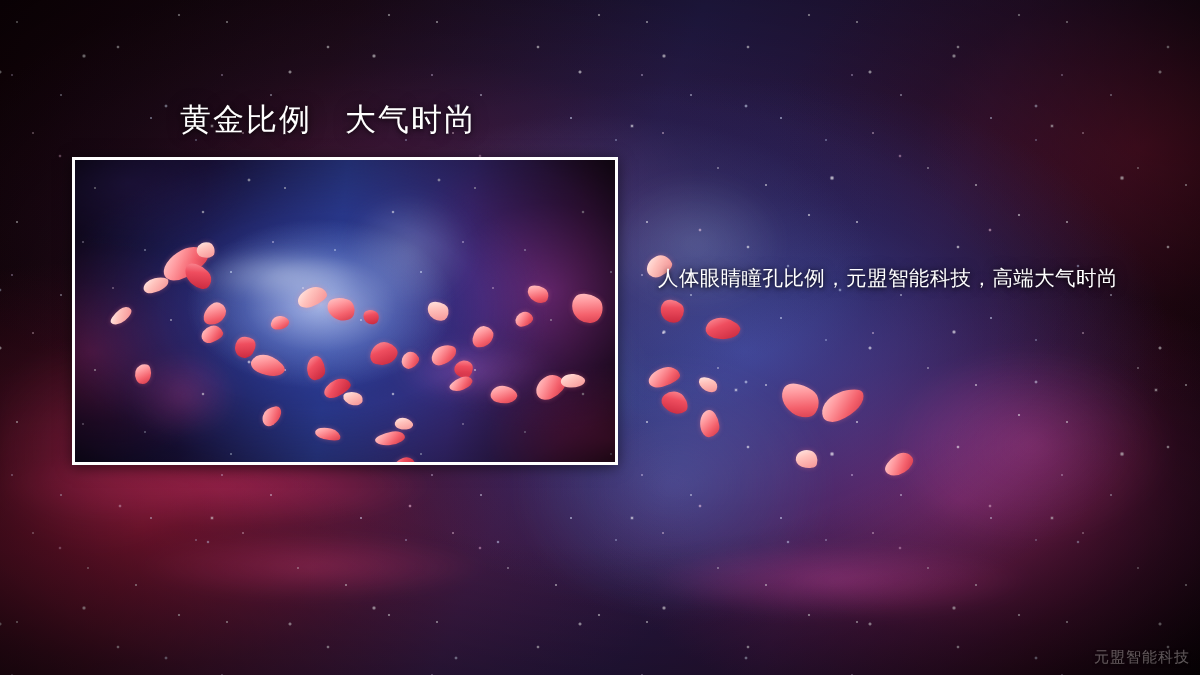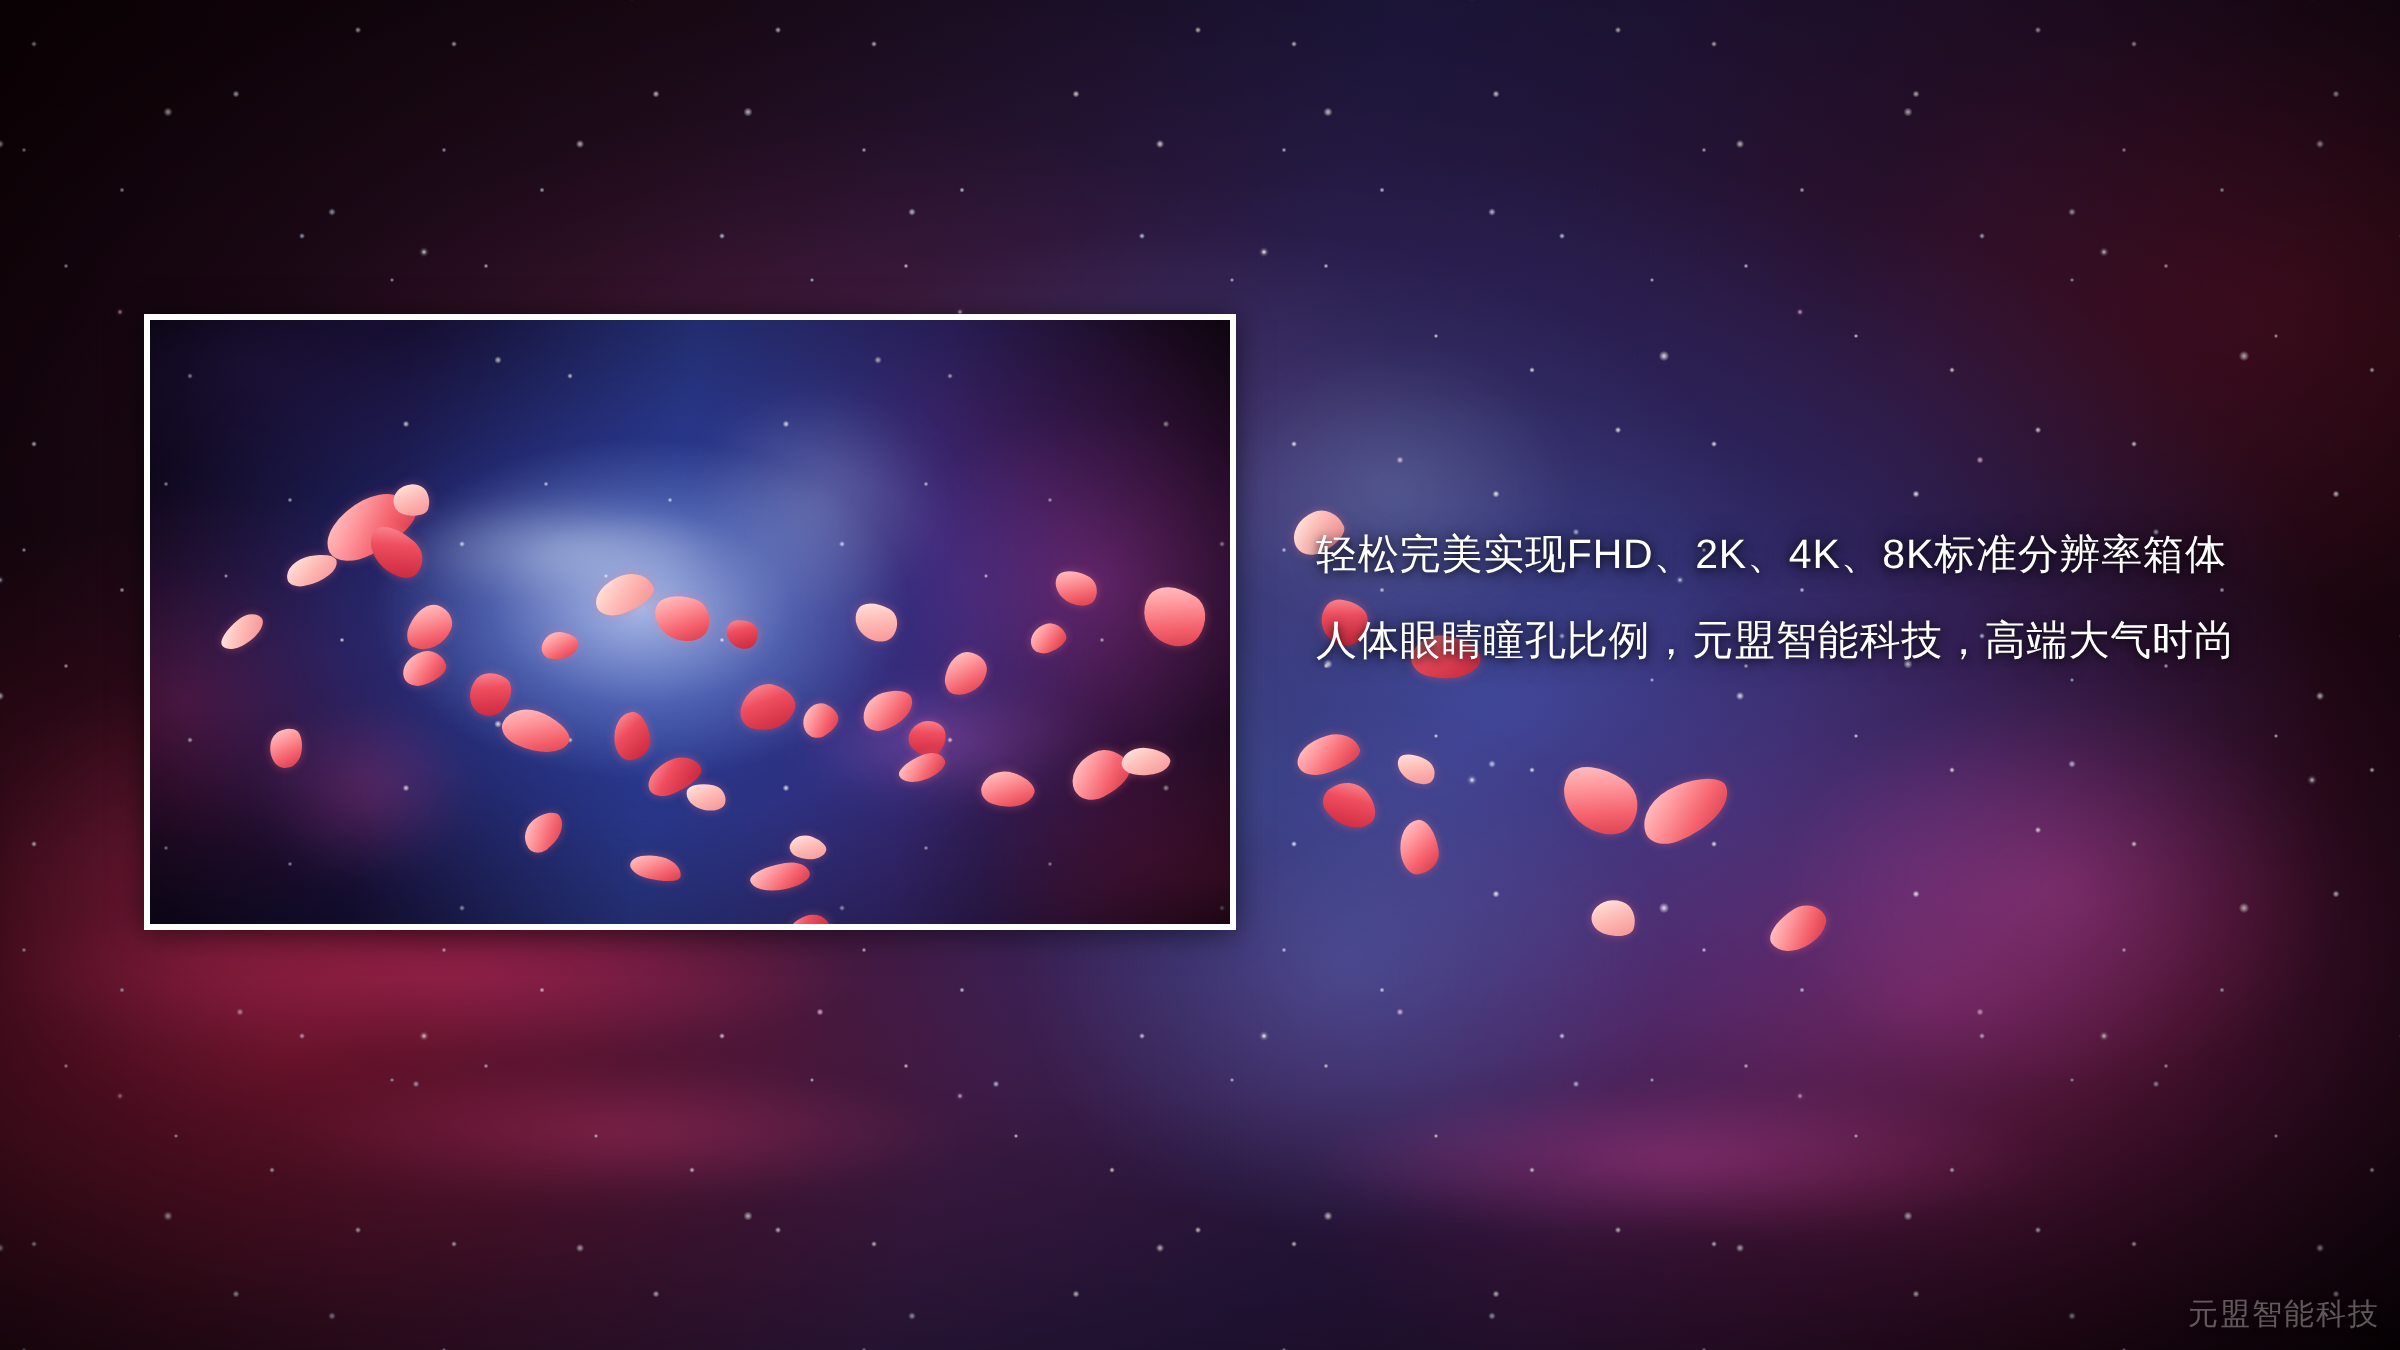--- a/index.html
+++ b/index.html
@@ -222,20 +222,21 @@
 
 <div id="slide">
 
   <div class="bg-layer bg-base"></div>
   <div class="bg-layer bg-wisps"></div>
   <div class="bg-layer stars-a"></div>
   <div class="bg-layer stars-b"></div>
   <div class="bg-layer stars-c"></div>
   <div class="bg-layer bg-vignette"></div>
 
+  <div class="slide-title">黄金比例　大气时尚</div>
 
   <div class="image-panel">
     <div class="panel-inner">
       <div class="panel-neb"></div>
       <div class="panel-wisps"></div>
       <div class="panel-stars"></div>
       <div class="panel-vig"></div>
       <div id="petals-inner">
           <div class="petal" style="left: 86px; top: 90px; width: 48px; height: 26px; transform: rotate(-28deg);"></div>
           <div class="petal deep" style="left: 108px; top: 106px; width: 30px; height: 20px; transform: rotate(42deg); border-radius: 62% 38% 48% 52% / 44% 56%;"></div>
@@ -284,19 +285,18 @@
       <div class="petal pale" style="left: 698px; top: 378px; width: 20px; height: 13px; transform: rotate(28deg); border-radius: 62% 38% 48% 52% / 44% 56%;"></div>
       <div class="petal deep" style="left: 662px; top: 392px; width: 26px; height: 22px; transform: rotate(52deg); border-radius: 50% 50% 70% 30% / 64% 36%;"></div>
       <div class="petal" style="left: 700px; top: 410px; width: 19px; height: 27px; transform: rotate(-8deg);"></div>
       <div class="petal" style="left: 780px; top: 385px; width: 40px; height: 30px; transform: rotate(34deg); border-radius: 62% 38% 48% 52% / 44% 56%;"></div>
       <div class="petal" style="left: 820px; top: 392px; width: 46px; height: 26px; transform: rotate(-22deg); border-radius: 50% 50% 70% 30% / 64% 36%;"></div>
       <div class="petal pale" style="left: 796px; top: 450px; width: 22px; height: 18px; transform: rotate(18deg);"></div>
       <div class="petal" style="left: 884px; top: 455px; width: 30px; height: 19px; transform: rotate(-32deg); border-radius: 62% 38% 48% 52% / 44% 56%;"></div>
     </div>
 
   <div class="body-text">
-    <div class="body-line">轻松完美实现FHD、2K、4K、8K标准分辨率箱体</div>
     <div class="body-line">人体眼睛瞳孔比例，元盟智能科技，高端大气时尚</div>
   </div>
 
   <div class="watermark">元盟智能科技</div>
 
 </div>
 
 </body></html>

